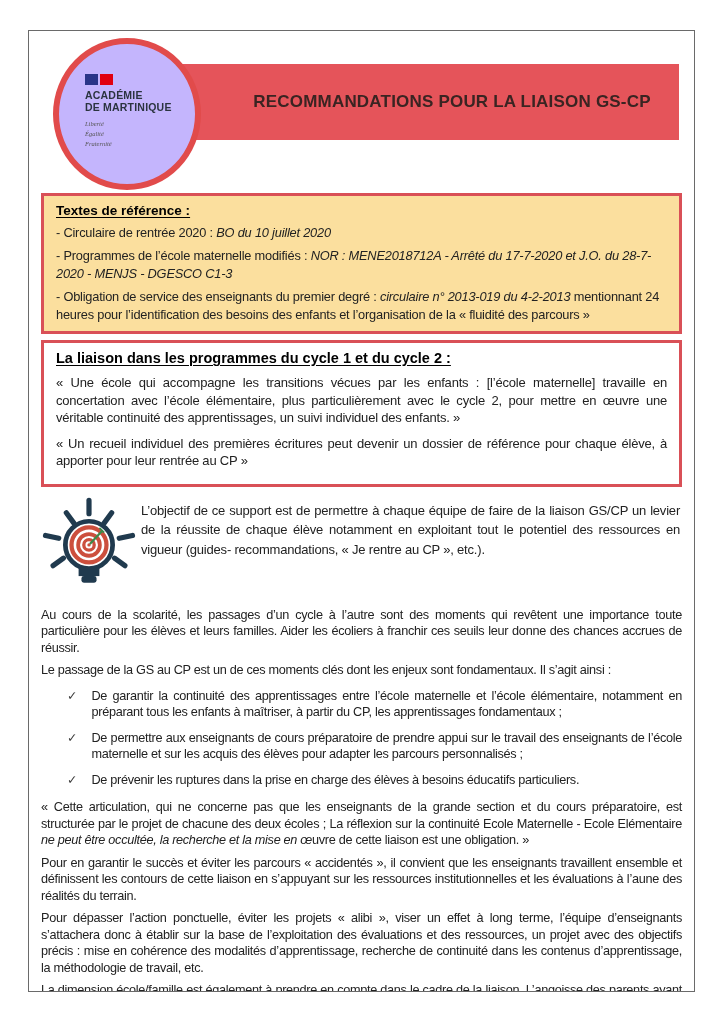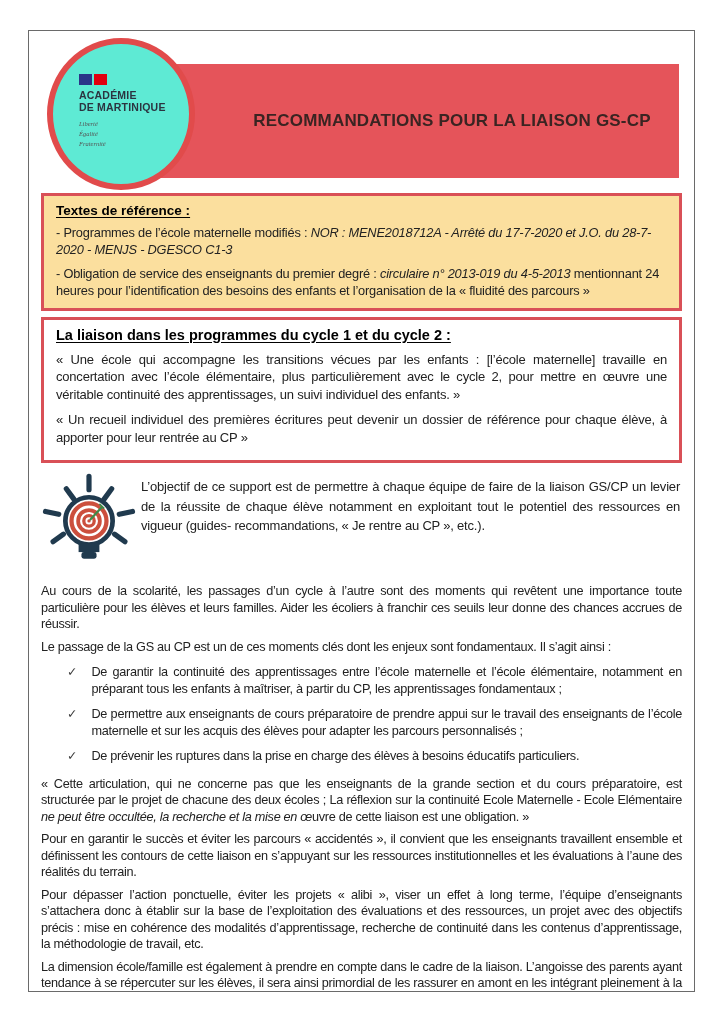--- a/index.html
+++ b/index.html
@@ -11,32 +11,32 @@
   }
   .frame {
     position:absolute; left:28px; top:30px;
     width:667px; height:962px;
     border:1px solid var(--frame-border, #6a6a6a);
     background:#fff; overflow:hidden;
   }
   
   .header { position:relative; height:158px; }
   .banner {
-    position:absolute; left:112px; top:33px; width:538px; height:114px;
+    position:absolute; left:112px; top:33px; width:538px; height:76px;
     background:var(--banner-red, #e5545a);
     display:flex; align-items:center; justify-content:center;
     padding-left:84px;
   }
   .banner-title {
     font-size:17px; font-weight:bold; letter-spacing:0.2px;
     color:var(--title-text, #3a2422); text-align:center;
   }
   .logo-circle {
-    position:absolute; left:18px; top:7px; width:148px; height:152px;
-    background:#5eead4; border:6px solid var(--ring-red, #e14b4b);
+    position:absolute; left:24px; top:7px; width:148px; height:152px;
+    background:#c4b5fd; border:6px solid var(--ring-red, #e14b4b);
     border-radius:50%; z-index:2;
   }
   .logo-inner { margin:30px 0 0 26px; }
   .flag { display:flex; gap:2px; margin-bottom:4px; }
   .flag .b1 { width:13px; height:11px; background:var(--flag-blue, #2a3588); }
   .flag .b2 { width:13px; height:11px; background:var(--flag-red, #e1000f); }
   .academy {
     font-size:10.5px; font-weight:bold; line-height:1.18;
     letter-spacing:0.2px; color:#2b3440;
   }
@@ -109,22 +109,23 @@
           <div>Liberté</div>
           <div>Égalité</div>
           <div>Fraternité</div>
         </div>
       </div>
     </div>
   </div>
 
   <div class="ref-box">
     <div class="box-title">Textes de référence :</div>
+    <div class="ref-item"><span>- Circulaire de rentrée 2020 : </span><span class="run-i">BO du 10 juillet 2020</span></div>
     <div class="ref-item"><span>- Programmes de l’école maternelle modifiés : </span><span class="run-i">NOR : MENE2018712A - Arrêté du 17-7-2020 et J.O. du 28-7-2020 - MENJS - DGESCO C1-3</span></div>
-    <div class="ref-item"><span>- Obligation de service des enseignants du premier degré : </span><span class="run-i">circulaire n° 2013-019 du 4-5-2013</span><span> mentionnant 24 heures pour l’identification des besoins des enfants et l’organisation de la « fluidité des parcours »</span></div>
+    <div class="ref-item"><span>- Obligation de service des enseignants du premier degré : </span><span class="run-i">circulaire n° 2013-019 du 4-2-2013</span><span> mentionnant 24 heures pour l’identification des besoins des enfants et l’organisation de la « fluidité des parcours »</span></div>
   </div>
 
   <div class="liaison-box">
     <div class="box-title">La liaison dans les programmes du cycle 1 et du cycle 2 :</div>
     <div class="liaison-p"><span class="run-b">« Une école qui accompagne les transitions vécues par les enfants : [l’école maternelle] travaille en concertation avec l’école élémentaire, plus particulièrement avec le cycle </span><span>2</span><span class="run-b">, pour mettre en œuvre une véritable continuité des apprentissages, un suivi individuel des enfants. »</span></div>
     <div class="liaison-p"><span class="run-b">« Un recueil individuel des premières écritures peut devenir un dossier de référence pour chaque élève, à apporter pour leur rentrée au </span><span>CP</span><span class="run-b"> »</span></div>
   </div>
 
   <div class="objective">
     <svg width="104" height="96" viewBox="0 0 110 100">

